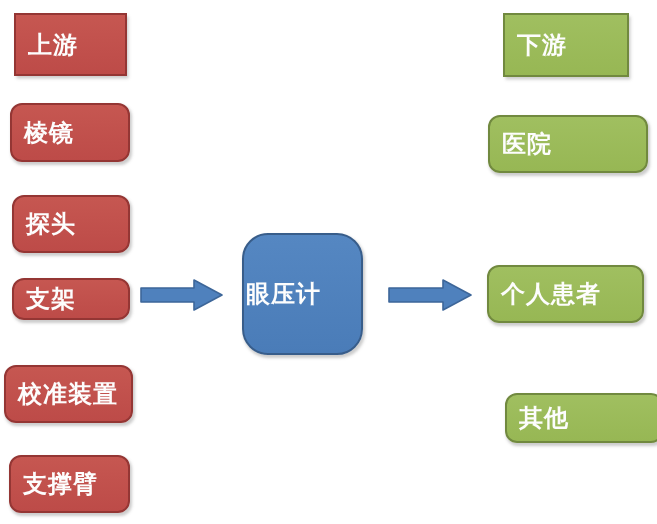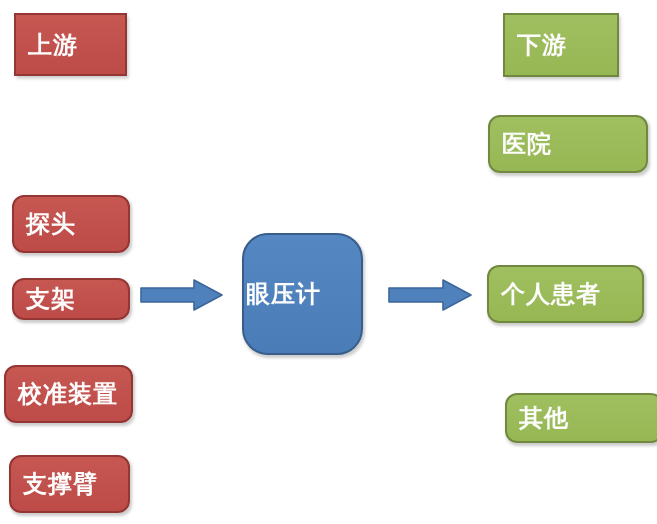--- a/index.html
+++ b/index.html
@@ -51,39 +51,42 @@
   .pos-support-arm       { left: 9px;   top: 455px; width: 121px; height: 58px; }
 
   
   .pos-product {
     left: 242px; top: 233px; width: 121px; height: 122px;
     border-radius: 26px;
     padding-left: 2px;
   }
 
   
-  .pos-downstream-header { left: 503px; top: 13px;  width: 116px; height: 64px; }
+  .pos-downstream-header { left: 503px; top: 13px;  width: 126px; height: 64px; }
   .pos-hospital          { left: 488px; top: 115px; width: 160px; height: 58px; }
   .pos-patients          { left: 487px; top: 265px; width: 157px; height: 58px; }
   .pos-other             { left: 505px; top: 393px; width: 158px; height: 50px; }
 
   
   .arrow { position: absolute; }
   .pos-arrow-1 { left: 140px; top: 278px; }
   .pos-arrow-2 { left: 388px; top: 278px; }
 </style>
 </head>
 <body>
 
 <div class="canvas">
 
   <div class="node red sharp pos-upstream-header">
     <span>上游</span>
   </div>
 
+  <div class="node red rounded pos-prism">
+    <span>棱镜</span>
+  </div>
 
   <div class="node red rounded pos-probe">
     <span>探头</span>
   </div>
 
   <div class="node red rounded pos-bracket">
     <span>支架</span>
   </div>
 
   <div class="node red rounded pos-calibration">

